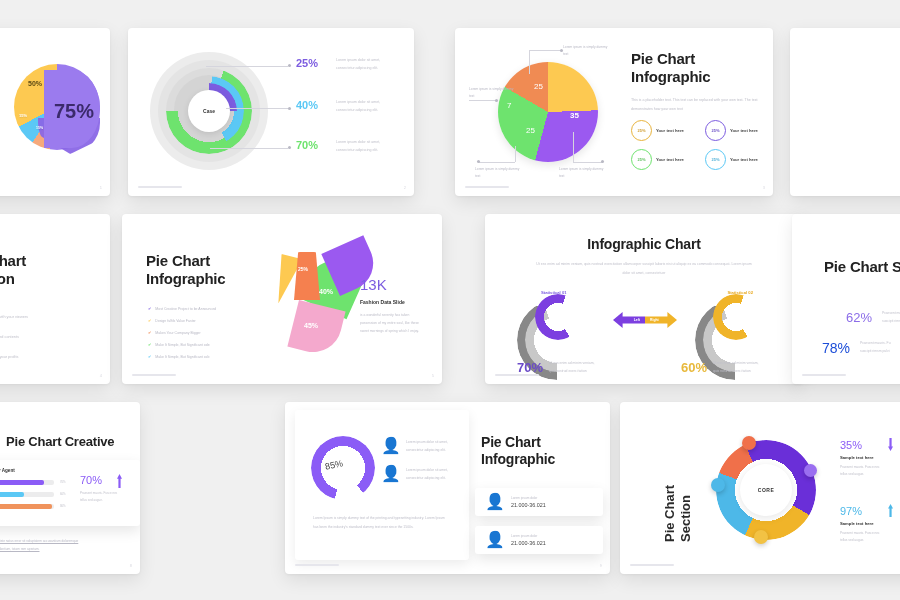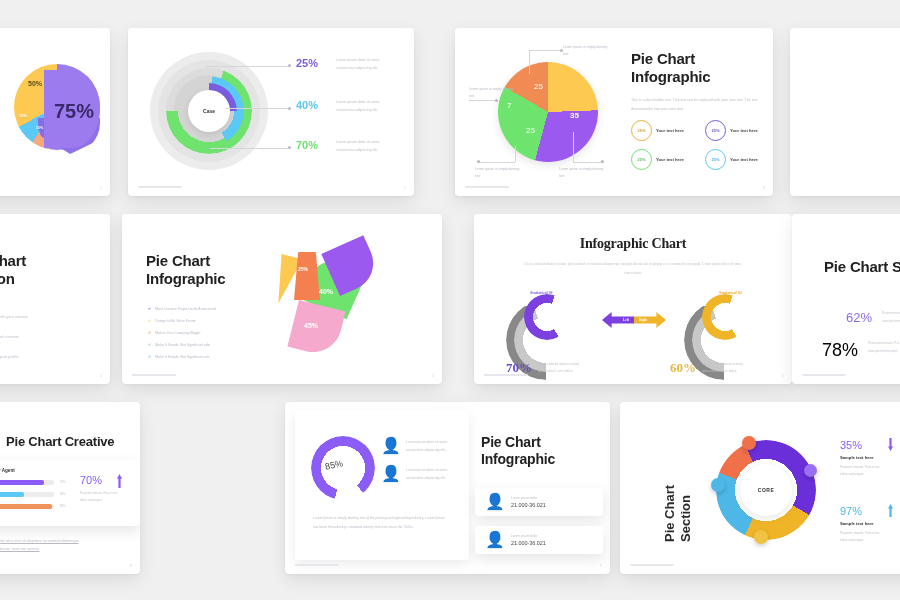--- a/index.html
+++ b/index.html
@@ -19,21 +19,21 @@
   .r1{top:28px;height:168px;}
   .r2{top:214px;height:170px;}
   .r3{top:402px;height:172px;}
 
   .c0{left:-120px;width:230px;}
   .c1{left:128px;width:286px;}
   .c2{left:455px;width:318px;}
   .c3{left:790px;width:230px;}
 
   .c1b{left:122px;width:320px;}
-  .c2b{left:474px;width:318px;font-family:Liberation Serif, serif;}
+  .c2b{left:485px;width:318px;}
   .c0b{left:-130px;width:240px;}
   .c3b{left:792px;width:240px;}
 
   .c0c{left:-110px;width:250px;}
   .c1c{left:285px;width:325px;}
   .c2c{left:620px;width:330px;}
 
   
   .title{font-weight:bold;color:#222;line-height:1.18;letter-spacing:-0.2px;}
   .s1-legend{position:absolute;left:-54px;top:110px;width:178px;display:flex;flex-wrap:wrap;gap:6px 6px;}
@@ -283,20 +283,25 @@
       <div style="position:absolute;left:22px;top:16px;width:42px;height:42px;background:#fdc951;transform:rotate(-28deg);clip-path:polygon(0 100%, 62% 0, 100% 34%);"></div>
 
       <div style="position:absolute;left:50px;top:14px;width:26px;height:48px;background:#f5804f;clip-path:polygon(16% 0,84% 0,100% 100%,0 100%);border-radius:6px 6px 0 0;"></div>
       <span style="position:absolute;left:22px;top:30px;color:#fff;font-size:6px;font-weight:bold;">35%</span>
       <span style="position:absolute;left:54px;top:28px;color:#fff;font-size:5px;font-weight:bold;">25%</span>
       <span style="position:absolute;left:75px;top:50px;color:#fff;font-size:7px;font-weight:bold;">40%</span>
       <span style="position:absolute;left:60px;top:84px;color:#fff;font-size:7px;font-weight:bold;">45%</span>
       <span style="position:absolute;left:27px;top:70px;color:#fff;font-size:7px;font-weight:bold;">50%</span>
     </div>
 
+    <div style="position:absolute;left:238px;top:62px;">
+      <div style="font-size:15px;color:#7c5ce0;">13K</div>
+      <div style="font-size:5px;font-weight:bold;color:#333;margin-top:6px;">Fashion Data Slide</div>
+      <div style="font-size:3.4px;line-height:2.4;color:#bdbdc8;width:66px;margin-top:6px;">is a wonderful serenity has taken possession of my entire soul, like these sweet mornings of spring which I enjoy.</div>
+    </div>
     <div class="foot"></div>
     <div class="pgnum">5</div>
   </div>
 
   <div class="slide r2 c2b">
     <div class="title" style="position:absolute;left:0;right:0;top:22px;text-align:center;font-size:14px;">Infographic Chart</div>
     <div style="position:absolute;left:50px;right:50px;top:46px;text-align:center;font-size:3.5px;line-height:2.6;color:#bfbfc9;">Ut ess enim ad minim veniam, quis nostrud exercitation ullamcorper suscipit laboris nisi ut aliquip ex ea commodo consequat. Lorem ipsum dolor sit amet, consectetuer</div>
 
     <div style="position:absolute;left:56px;top:76px;font-size:4.2px;color:#7c5ce0;font-weight:bold;">Statistical 01</div>
     <div style="position:absolute;right:50px;top:76px;font-size:4.2px;color:#e8a81e;font-weight:bold;">Statistical 02</div>
@@ -332,21 +337,21 @@
     <div class="pgnum">6</div>
   </div>
 
   <div class="slide r2 c3b">
     <div class="title" style="position:absolute;left:32px;top:44px;font-size:15px;white-space:nowrap;">Pie Chart Sec</div>
     <div style="position:absolute;left:30px;top:96px;display:flex;align-items:flex-start;gap:10px;">
       <span style="font-size:13px;color:#8b6ce8;margin-left:24px;">62%</span>
       <span style="font-size:3.4px;line-height:2.3;color:#c2c2cc;"><span>Praesent mauris. Fu</span><br><span>suscipit rimsm pulvi</span></span>
     </div>
     <div style="position:absolute;left:30px;top:126px;display:flex;align-items:flex-start;gap:10px;">
-      <span style="font-size:18px;color:#000000;">78%</span>
+      <span style="font-size:14px;color:#1d4ed8;">78%</span>
       <span style="font-size:3.4px;line-height:2.3;color:#c2c2cc;"><span>Praesent mauris. Fu</span><br><span>suscipit rimsm pulvi</span></span>
     </div>
     <div class="foot"></div>
   </div>
 
   <div class="slide r3 c0c">
     <div class="title" style="position:absolute;left:116px;top:32px;font-size:13px;white-space:nowrap;">Pie Chart Creative</div>
 
     <div class="card" style="left:18px;top:58px;width:232px;height:66px;">
       <div style="position:absolute;left:74px;top:8px;font-size:4.6px;font-weight:bold;color:#333;">Chart by Agent</div>

